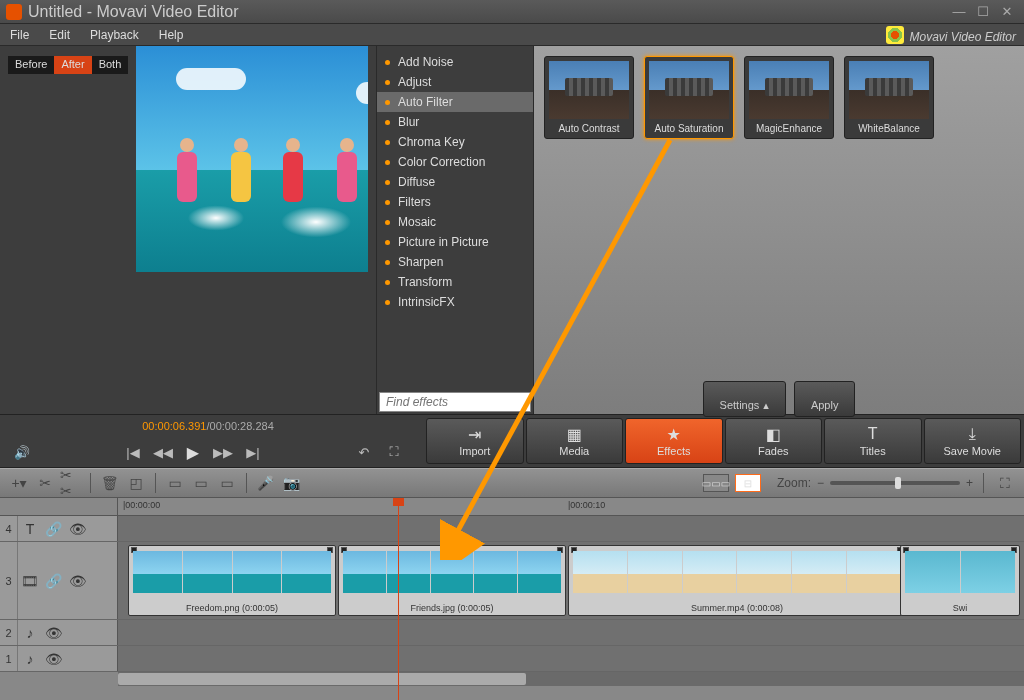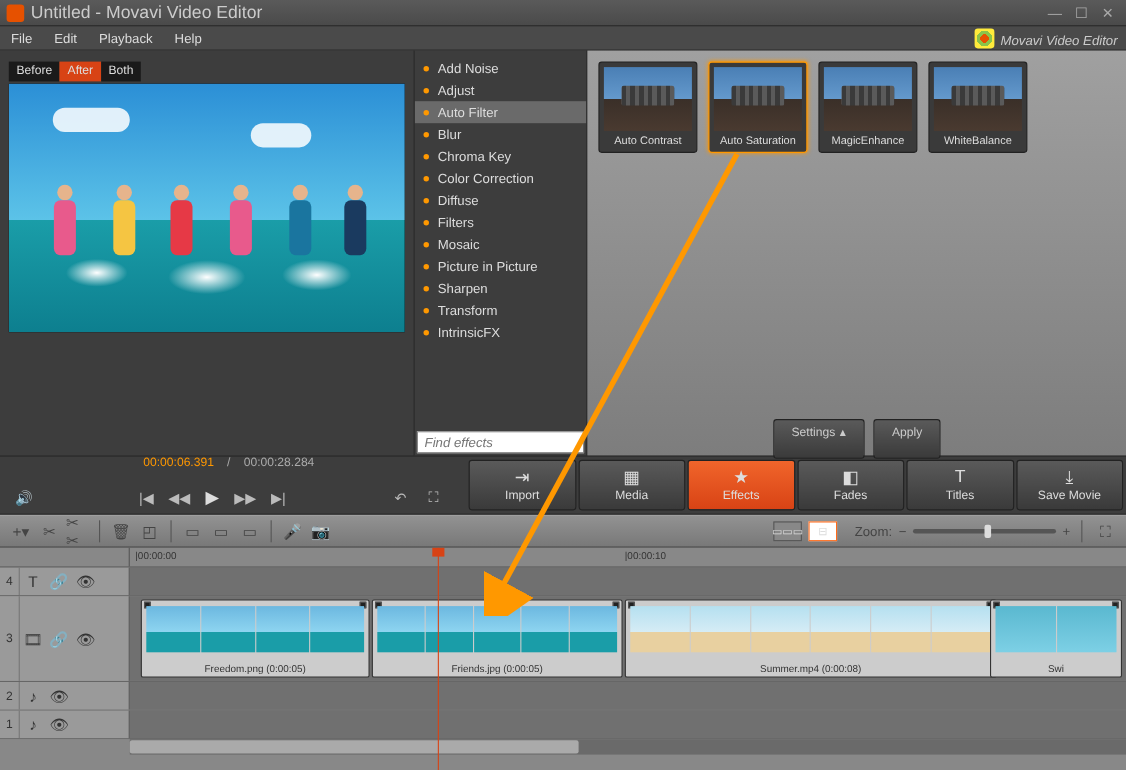--- a/index.html
+++ b/index.html
@@ -6,21 +6,21 @@
 *{box-sizing:border-box}
 .titlebar{height:24px;background:linear-gradient(#5a5a5a,#4a4a4a);display:flex;align-items:center;padding:0 6px;border-bottom:1px solid #2a2a2a}
 .titlebar .icon{width:16px;height:16px;background:#e65100;border-radius:3px;margin-right:6px}
 .titlebar .title{flex:1;color:#ccc;font-size:16px}
 .winbtn{width:22px;height:18px;display:flex;align-items:center;justify-content:center;color:#aaa;font-size:13px;cursor:pointer;margin-left:2px}
 .menubar{height:22px;background:#4a4a4a;display:flex;align-items:center;border-bottom:1px solid #2a2a2a}
 .menubar .item{padding:0 10px;color:#ddd;cursor:pointer;font-size:12px}
 .brand{margin-left:auto;color:#ccc;font-style:italic;padding-right:8px;display:flex;align-items:flex-end;gap:6px}
 .brand .logo{width:18px;height:18px;background:radial-gradient(circle,#e65100 30%,#8bc34a 30% 55%,#ffeb3b 55%);border-radius:3px}
 .upper{display:flex;height:368px;background:#3d3d3d}
-.preview-pane{width:376px;background:#3d3d3d;display:flex;flex-direction:column}
+.preview-pane{width:376px;background:#3d3d3d;display:flex;flex-direction:row}
 .preview-tabs{display:flex;height:18px;margin:10px 0 2px 8px}
 .ptab{padding:2px 7px;background:#1a1a1a;color:#ddd;font-size:11px;cursor:pointer}
 .ptab.active{background:#d84315}
 .preview-img{margin:0 8px;width:360px;height:226px;background:#000;position:relative;overflow:hidden}
 .sky{position:absolute;inset:0;background:linear-gradient(#2b8fd6 0%,#5cc3e8 55%,#1a9da8 55%,#0d7f8f 100%)}
 .cloud{position:absolute;top:22px;left:40px;width:70px;height:22px;background:#fff;border-radius:14px;opacity:.85}
 .cloud2{left:220px;top:36px;width:55px}
 .person{position:absolute;bottom:54px;width:30px;height:80px}
 .person .head{width:14px;height:14px;background:#e6b48c;border-radius:50%;margin:0 auto}
 .person .body{width:20px;height:50px;margin:0 auto;border-radius:6px}
@@ -34,24 +34,24 @@
 .findbox{height:20px;margin:2px;border:1px solid #888;background:#fff}
 .findbox input{width:100%;height:100%;border:0;padding:0 6px;font-size:12px;font-style:italic;color:#666;outline:none;background:transparent}
 .thumb-panel{flex:1;background:linear-gradient(#a0a0a0,#7d7d7d);display:flex;flex-direction:column}
 .thumbs{flex:1;display:flex;padding:10px;gap:10px;align-items:flex-start}
 .thumb{width:90px;background:#3a3a3a;border:1px solid #222;border-radius:3px;padding:4px;text-align:center;cursor:pointer}
 .thumb.sel{border:1px solid #ff9800;box-shadow:0 0 4px #ff9800}
 .thumb .img{width:80px;height:58px;background:linear-gradient(#4a7fb5 0%,#6499cc 50%,#3a2f28 50%,#4a3a30 100%);margin:0 auto;position:relative}
 .thumb .img::before{content:"";position:absolute;top:30%;left:20%;right:20%;height:30%;background:repeating-linear-gradient(90deg,#3a3a3a 0 4px,#5a5a5a 4px 8px);border-radius:2px}
 .thumb .lbl{font-size:10px;color:#ddd;margin-top:4px;white-space:nowrap}
 .thumb-actions{height:26px;display:flex;justify-content:center;gap:8px;align-items:center;padding-bottom:4px}
-.tbtn{height:20px;padding:17px 16px;background:linear-gradient(#5a5a5a,#3a3a3a);border:1px solid #222;border-radius:3px;color:#ccc;font-size:11px;display:flex;align-items:flex-end;gap:4px;cursor:pointer}
+.tbtn{height:20px;padding:17px 16px;background:linear-gradient(#5a5a5a,#3a3a3a);border:1px solid #222;border-radius:3px;color:#ccc;font-size:11px;display:flex;align-items:flex-start;gap:4px;cursor:pointer}
 .player-row{height:54px;background:#3d3d3d;display:flex;border-top:1px solid #222;border-bottom:1px solid #222}
 .player-left{width:416px;display:flex;flex-direction:column}
-.time{height:22px;display:flex;justify-content:center;gap:12px;font-size:11px}
+.time{height:22px;display:flex;align-items:center;justify-content:center;gap:0;font-size:11px}
 .time .cur{color:#ff9800}
 .time .tot{color:#aaa}
 .pctrls{flex:1;display:flex;align-items:center;padding:0 10px;gap:6px}
 .pbtn{width:24px;height:24px;display:flex;align-items:center;justify-content:center;color:#bbb;cursor:pointer;font-size:13px}
 .pbtn.play{font-size:16px;color:#ddd}
 .main-tabs{flex:1;display:flex;gap:2px;padding:3px 3px 3px 10px}
 .mtab{flex:1;max-width:98px;background:linear-gradient(#5a5a5a,#3a3a3a);border:1px solid #222;border-radius:3px;display:flex;flex-direction:column;align-items:center;justify-content:center;cursor:pointer;color:#ddd;gap:2px}
 .mtab.active{background:linear-gradient(#f0652b,#d84315)}
 .mtab .ico{font-size:16px;height:18px;display:flex;align-items:center}
 .mtab .lbl{font-size:11px}

